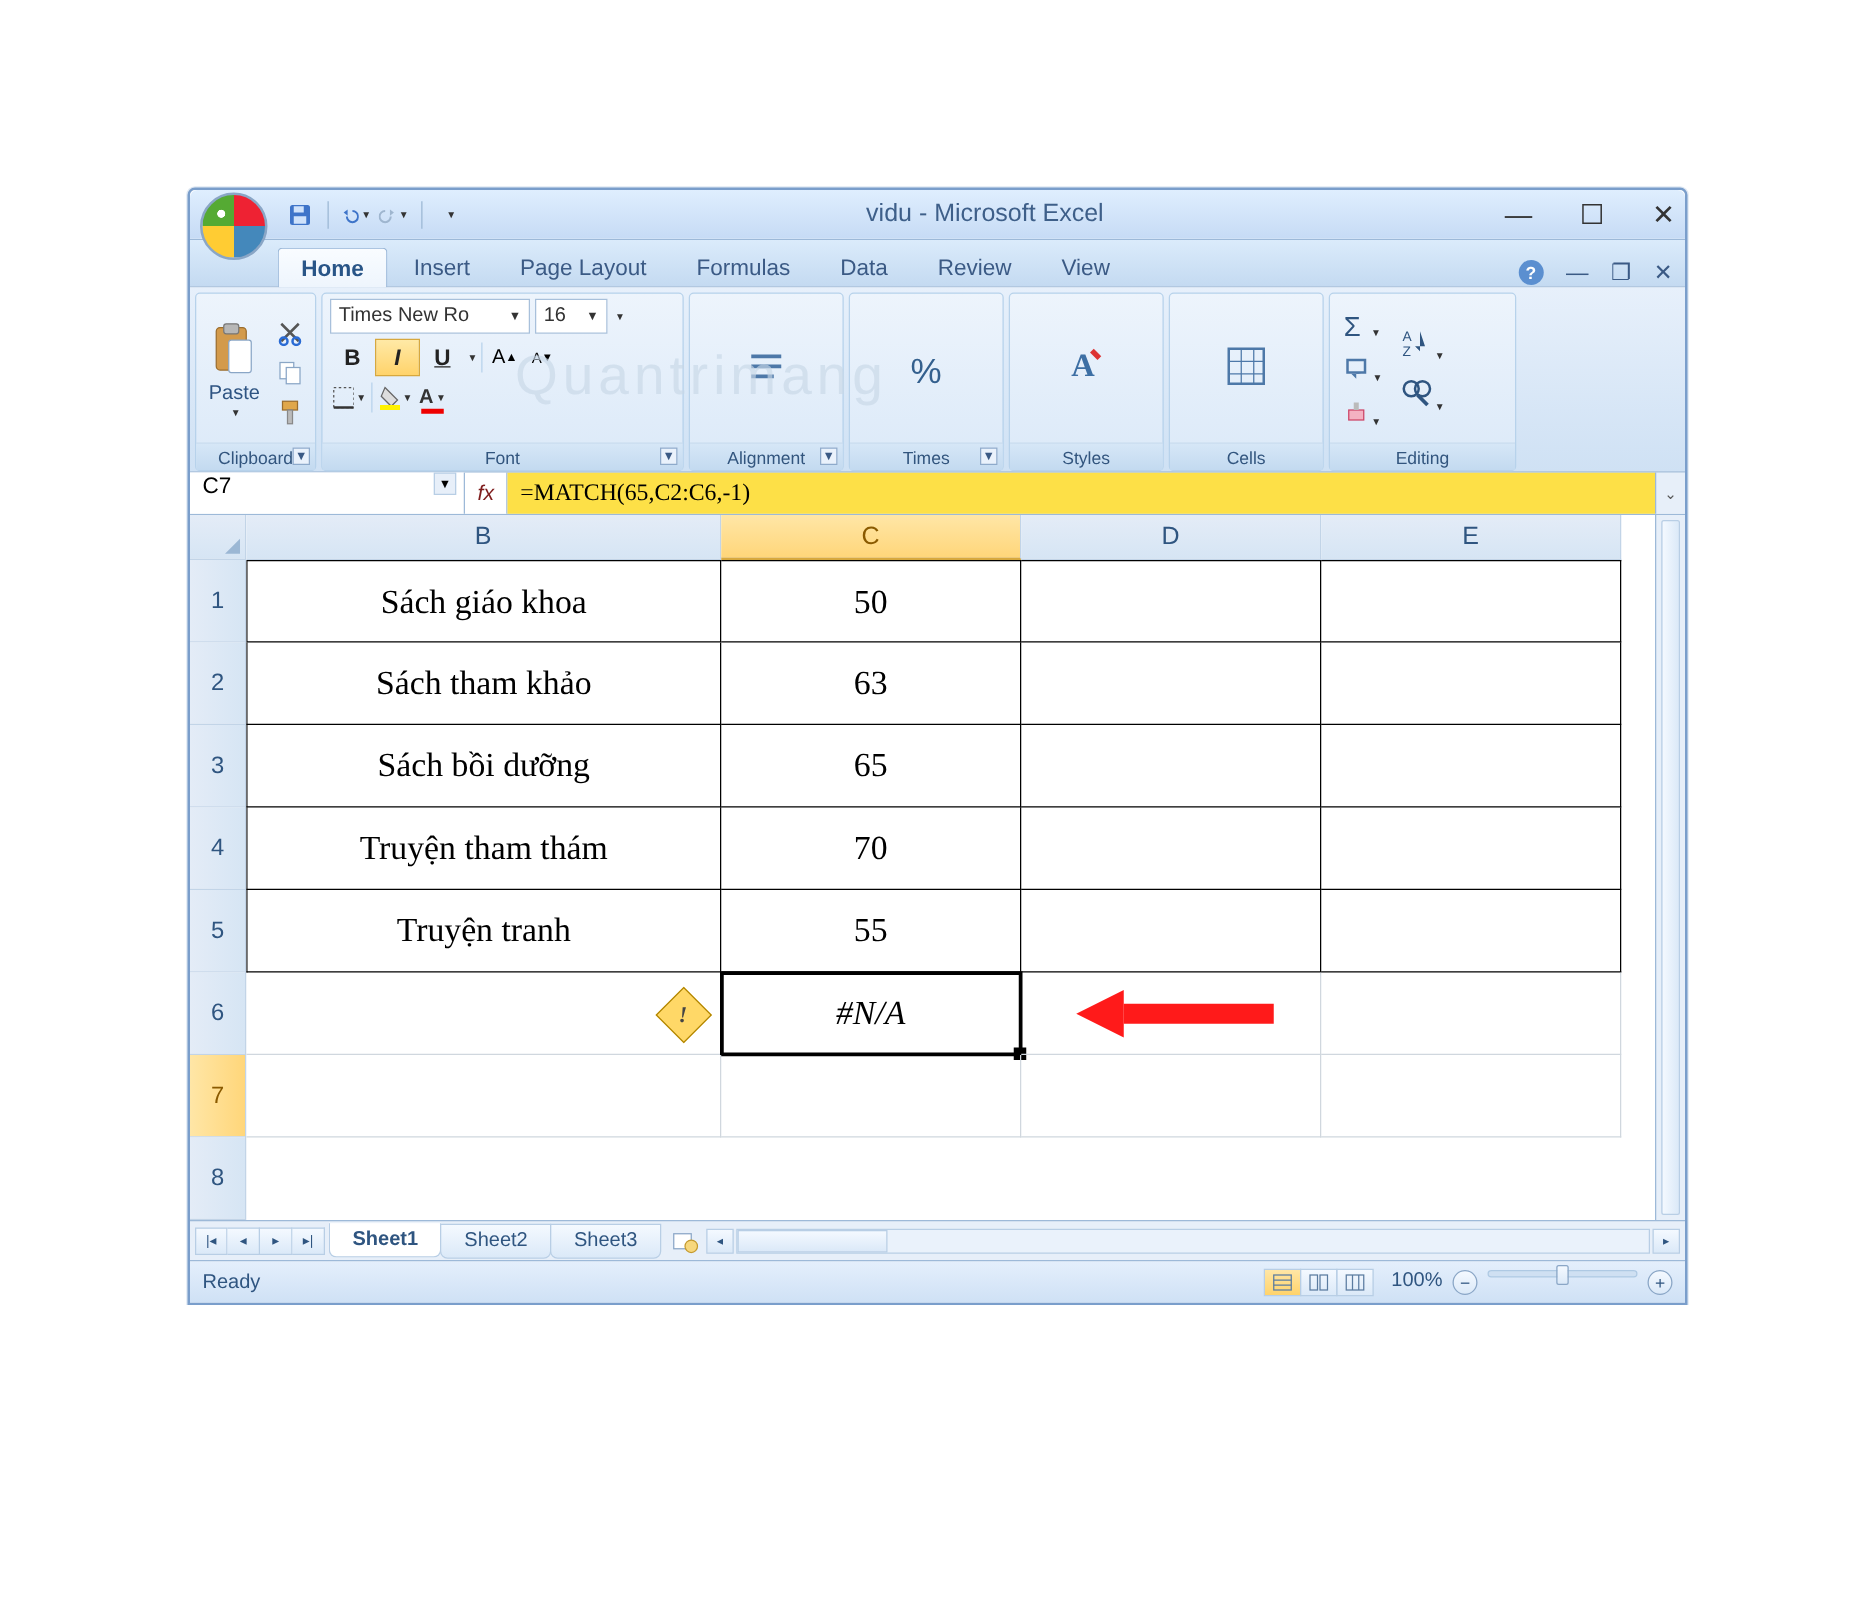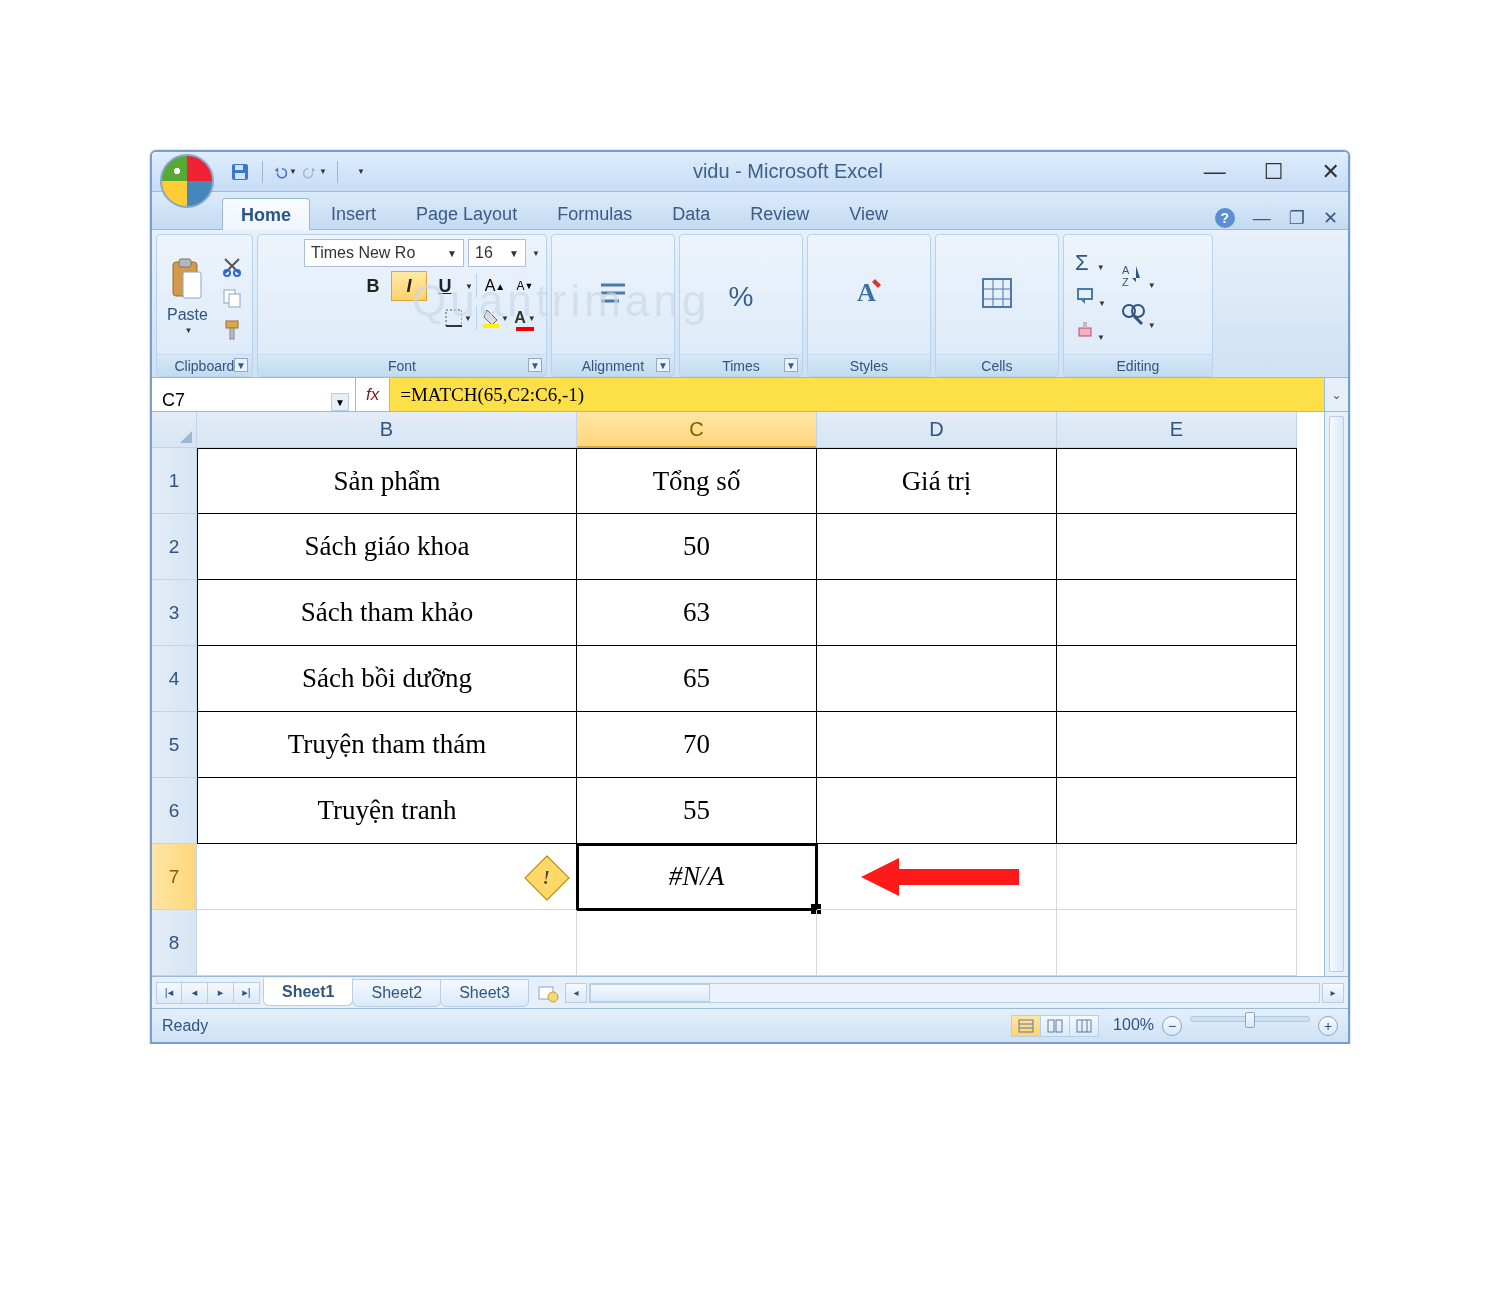--- a/index.html
+++ b/index.html
@@ -105,41 +105,41 @@
     position:relative;
   }
   .group-footer .launcher{position:absolute;right:4px;top:3px;width:14px;height:14px;border:1px solid #8eaacb;font-size:10px;display:flex;align-items:center;justify-content:center;color:#3b5a85;background:#eaf2fc;}
   
   .clipboard .group-body{gap:6px;}
   .paste-big{display:flex;flex-direction:column;align-items:center;gap:2px;cursor:pointer;padding:2px 4px;}
   .paste-big .btn-lbl{font-size:16px;color:#2e5482;}
   .mini-col{display:flex;flex-direction:column;gap:8px;padding-top:2px;}
   .mini-btn{width:28px;height:24px;display:flex;align-items:center;justify-content:center;cursor:pointer;}
   
-  .font .group-body{flex-direction:column;align-items:flex-end;gap:4px;}
+  .font .group-body{flex-direction:column;align-items:flex-start;gap:4px;}
   .font-row{display:flex;gap:4px;align-items:center;}
   .combo{border:1px solid #a8c0db;background:#fff;height:28px;display:flex;align-items:center;padding:0 6px;font-size:16px;color:#333;position:relative;}
   .combo .dd{margin-left:auto;font-size:10px;color:#333;padding-left:6px;}
   .combo.font-name{width:160px;}
   .combo.font-size{width:58px;}
   .biu-row{display:flex;gap:0;align-items:center;}
   .biu-btn{width:36px;height:30px;display:flex;align-items:center;justify-content:center;font-size:18px;font-weight:bold;border:1px solid transparent;cursor:pointer;color:#222;}
   .biu-btn.sel{background:linear-gradient(#ffe9a6,#ffd36b);border:1px solid #d7a83e;}
   .biu-sep{width:1px;height:24px;background:#b7d2eb;margin:0 3px;}
   .sm-btn{width:30px;height:26px;display:flex;align-items:center;justify-content:center;cursor:pointer;border:1px solid transparent;}
   .dd-arrow{font-size:8px;color:#333;margin-left:2px;}
   
   .simple .group-body{flex-direction:column;align-items:center;justify-content:center;min-width:110px;}
   .simple .big-icon{font-size:28px;color:#34608e;}
   
   .editing .group-body{flex-direction:row;gap:14px;padding:2px 4px;}
   .editcol{display:flex;flex-direction:column;gap:10px;align-items:center;}
   
   .fxbar{display:flex;height:34px;border-bottom:1px solid var(--border-blue);background:#eef4fb;}
-  .namebox{width:204px;border-right:1px solid var(--border-blue);display:flex;align-items:flex-end;padding:0 10px;font-size:18px;background:#fff;position:relative;}
+  .namebox{width:220px;border-right:1px solid var(--border-blue);display:flex;align-items:flex-start;padding:0 10px;font-size:18px;background:#fff;position:relative;}
   .namebox .dd{position:absolute;right:6px;font-size:10px;background:#e7eff9;border:1px solid #b8cee5;width:18px;height:18px;display:flex;align-items:center;justify-content:center;}
   .fx-icons{display:flex;align-items:center;gap:6px;padding:0 10px;border-right:1px solid var(--border-blue);background:#fff;}
   .fx-lbl{font-style:italic;font-size:17px;color:#7f1d1d;}
   .formula-input{flex:1;background:#fde047;display:flex;align-items:center;padding:0 10px;font-size:19px;font-family:Tahoma;}
   .fxbar .expand{width:24px;display:flex;align-items:center;justify-content:center;font-size:12px;color:#555;background:#e7eff9;border-left:1px solid var(--border-blue);}
   
   .grid-area{display:flex;background:#fff;}
   .rowhdrs{display:flex;flex-direction:column;border-right:1px solid #c2d4e7;}
   .corner{width:44px;height:36px;background:linear-gradient(var(--col-hdr-bg),#d6e5f4);border-bottom:1px solid #c2d4e7;position:relative;}
   .corner::after{content:"";position:absolute;right:4px;bottom:4px;border-left:12px solid transparent;border-bottom:12px solid #9bb7d4;}
@@ -466,26 +466,20 @@
     </div>
     <div class="cells">
       <div class="colhdrs">
         <div class="colhdr col-B">B</div>
         <div class="colhdr col-C sel">C</div>
         <div class="colhdr col-D">D</div>
         <div class="colhdr col-E">E</div>
       </div>
 
       <div class="row">
-        <div class="cell col-B bordered">Sản phẩm</div>
-        <div class="cell col-C bordered">Tổng số</div>
-        <div class="cell col-D bordered">Giá trị</div>
-        <div class="cell col-E bordered"></div>
-      </div>
-      <div class="row">
         <div class="cell col-B bordered">Sách giáo khoa</div>
         <div class="cell col-C bordered">50</div>
         <div class="cell col-D bordered"></div>
         <div class="cell col-E bordered"></div>
       </div>
       <div class="row">
         <div class="cell col-B bordered">Sách tham khảo</div>
         <div class="cell col-C bordered">63</div>
         <div class="cell col-D bordered"></div>
         <div class="cell col-E bordered"></div>

